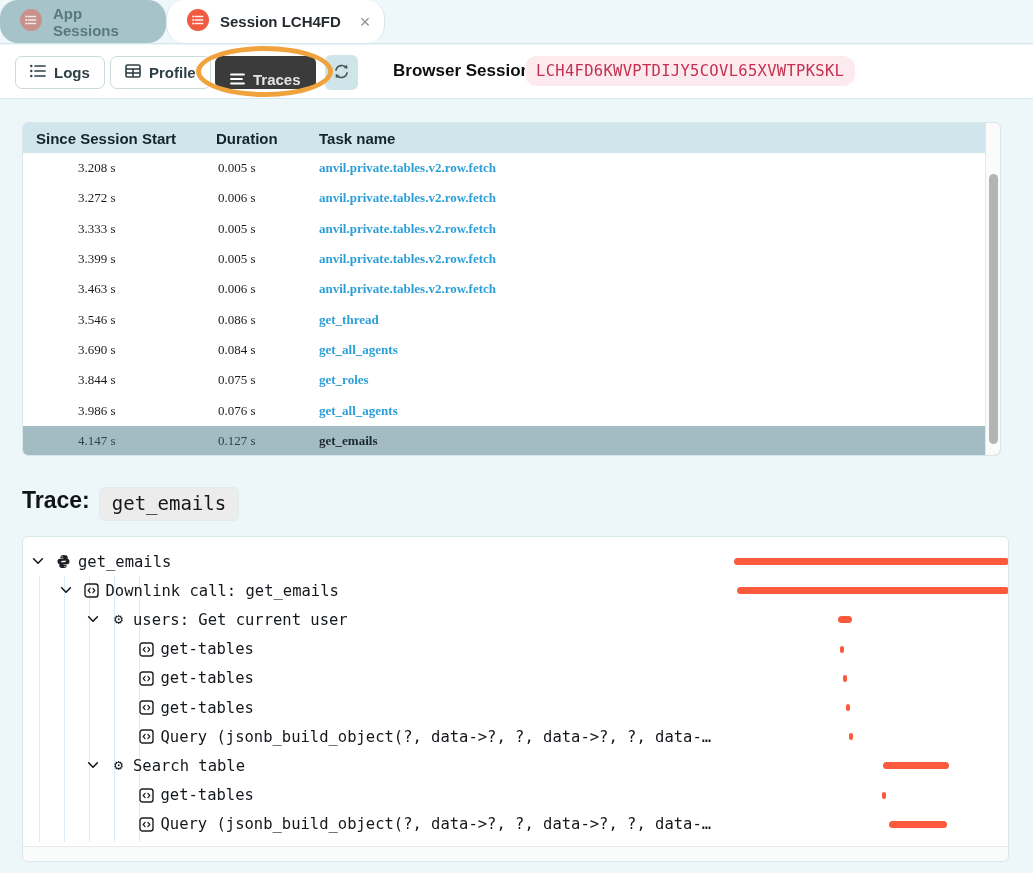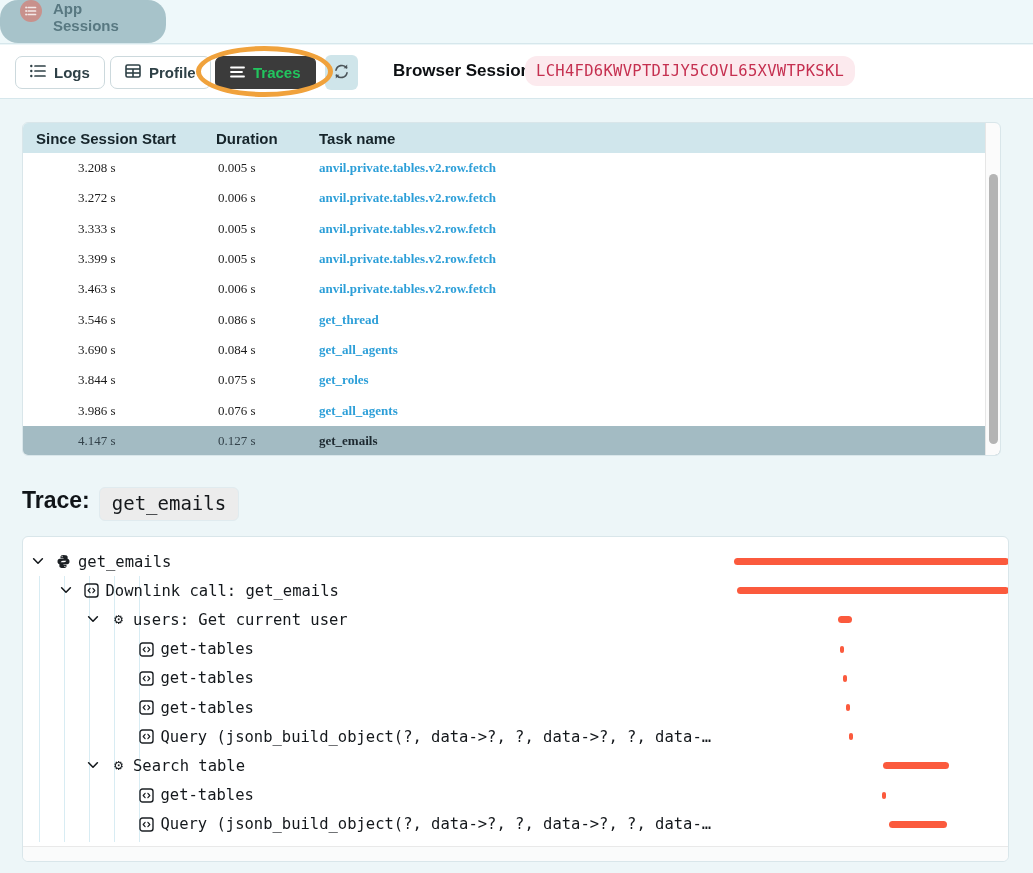--- a/index.html
+++ b/index.html
@@ -11,41 +11,41 @@
     overflow: hidden;
   }
   .mono { font-family: "DejaVu Sans Mono", monospace; }
 
   
   .tabbar {
     position: absolute; left: 0; top: 0; width: 1033px; height: 44px;
     background: #eef8fa; border-bottom: 1px solid #d6e7ec;
     display: flex;
   }
-  .tab { display: flex; gap: 11px; padding: 0 20px; cursor: pointer; border-radius: 18px; }
+  .tab { display: flex; align-items: center; gap: 11px; padding: 0 20px; cursor: pointer; border-radius: 18px; }
   .tab.inactive { background: #a7c3ca; width: 166px; }
   .tab.inactive .tab-label { color: #587881; font-weight: 700; font-size: 15px; }
   .tab.active { background: #ffffff; border-right: 1px solid #d6e7ec; border-left: 1px solid #d6e7ec; padding-right: 14px; }
   .tab.active .tab-label { color: #262b31; font-weight: 700; font-size: 15px; }
   .tab-close { color: #8a9296; font-size: 18px; margin-left: 8px; line-height: 1; cursor: pointer; }
 
   
   .toolbar {
     position: absolute; left: 0; top: 45px; width: 1033px; height: 54px;
     background: #ffffff; border-bottom: 1px solid #d6e7ec; padding-left: 33px;
   }
   .btn {
     position: absolute; top: 11px; height: 33px;
     display: flex; align-items: center; gap: 8px; padding: 0 14px;
     background: #fff; border: 1px solid #ccd9dd; border-radius: 7px;
     font-weight: 700; font-size: 15px; color: #2f4147; cursor: pointer;
   }
   .btn-logs { left: 15px; }
   .btn-profile { left: 110px; }
-  .btn-traces { left: 215px; background: #3b3b3b; border-color: #3b3b3b; color: #22c55e; z-index: 2; }
+  .btn-traces { left: 215px; background: #3b3b3b; border-color: #3b3b3b; color: #e5e5e5; z-index: 2; align-items: flex-end; }
   .btn-refresh { left: 325px; width: 33px; height: 35px; top: 10px; padding: 0;
     background: #cfe5ea; border: none; border-radius: 6px; justify-content: center; }
   .annotation-ellipse {
     position: absolute; left: 196px; top: 1px; width: 137px; height: 51px;
     border: 5px solid #f0a23c; border-radius: 50%; z-index: 3; pointer-events: none;
   }
   .bs-label { position: absolute; left: 393px; top: 16px; font-weight: 700; font-size: 17px; color: #0c0f12; }
   .bs-chip {
     position: absolute; left: 525px; top: 11px; padding: 6px 11px;
     background: #fceaee; border-radius: 12px;
@@ -115,20 +115,39 @@
           </g>
           <g fill="rgba(255,255,255,.8)">
             <circle cx="6.1" cy="7.5" r="1"></circle>
             <circle cx="6.1" cy="11" r="1"></circle>
             <circle cx="6.1" cy="14.5" r="1"></circle>
           </g>
         </svg>
     </span>
     <span class="tab-label">App Sessions</span>
   </div>
+  <div class="tab active">
+    <span>
+      <svg width="22" height="22" viewBox="0 0 22 22">
+          <circle cx="11" cy="11" r="11" fill="#f15b41"></circle>
+          <g stroke="rgba(255,255,255,.9)" stroke-width="1.7" stroke-linecap="round">
+            <line x1="8.2" y1="7.5" x2="15.5" y2="7.5"></line>
+            <line x1="8.2" y1="11" x2="15.5" y2="11"></line>
+            <line x1="8.2" y1="14.5" x2="15.5" y2="14.5"></line>
+          </g>
+          <g fill="rgba(255,255,255,.9)">
+            <circle cx="6.1" cy="7.5" r="1"></circle>
+            <circle cx="6.1" cy="11" r="1"></circle>
+            <circle cx="6.1" cy="14.5" r="1"></circle>
+          </g>
+        </svg>
+    </span>
+    <span class="tab-label">Session LCH4FD</span>
+    <span class="tab-close">×</span>
+  </div>
 </div>
 
 <div class="toolbar">
   <div class="btn btn-logs">
     <span>
       <svg width="16" height="14" viewBox="0 0 16 14">
           <g stroke="#2f4147" stroke-width="1.7" stroke-linecap="round">
             <line x1="5" y1="2" x2="15" y2="2"></line>
             <line x1="5" y1="7" x2="15" y2="7"></line>
             <line x1="5" y1="12" x2="15" y2="12"></line>

